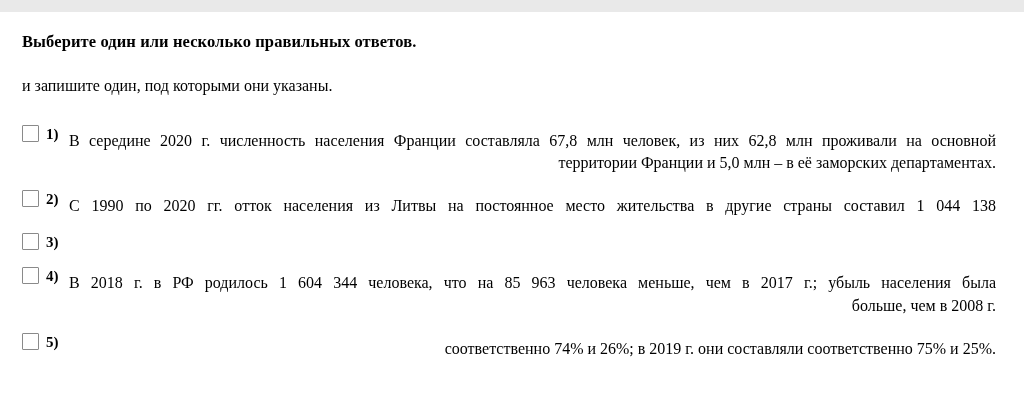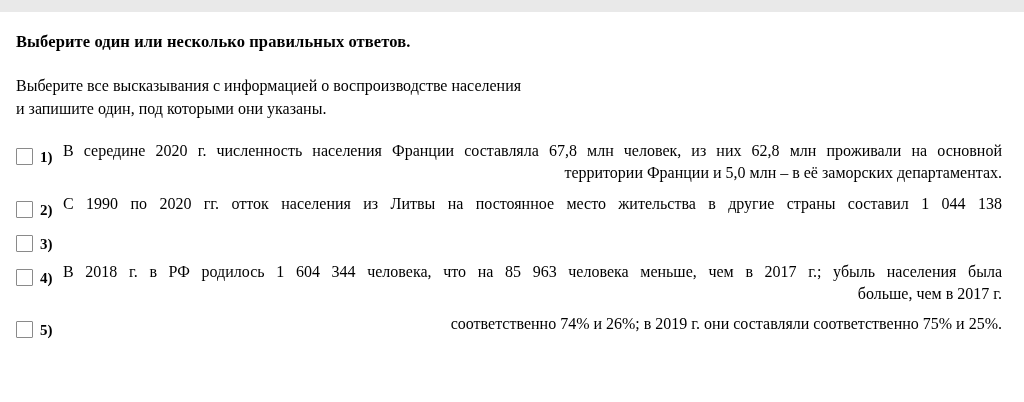--- a/index.html
+++ b/index.html
@@ -13,21 +13,21 @@
     font-family: "Liberation Serif", serif;
     color: #000000;
     overflow: hidden;
   }
   .top-bar {
     width: 100%;
     height: 12px;
     background: #e9e9e9;
   }
   .page {
-    padding: 0 16px;
+    padding: 0 22px;
     box-sizing: border-box;
   }
   .prompt-title {
     font-weight: bold;
     font-size: 16.5px;
     margin-top: 20px;
     margin-bottom: 0;
     letter-spacing: 0.1px;
   }
   .instruction {
@@ -66,20 +66,21 @@
     padding-left: 3px;
     box-sizing: border-box;
   }
   .opt-text {
     font-size: 16px;
     line-height: 1.38;
     text-align: justify;
     text-justify: inter-word;
     flex: 1 1 auto;
     padding-right: 6px;
+    margin-top: 13px;
   }
   .opt-text .l1, .opt-text .l2 {
     display: block;
   }
   .opt-text .l1 {
     text-align: justify;
     text-align-last: justify;
   }
   .opt-text .l2 {
     text-align: right;
@@ -88,21 +89,20 @@
 </head>
 <body>
 
 <div class="top-bar"></div>
 
 <div class="page">
 
   <div class="prompt-title">Выберите один или несколько правильных ответов.</div>
 
   <div class="instruction">
-    <span class="line">Выберите все высказывания с информацией о воспроизводстве населения</span>
     <span class="line">и запишите один, под которыми они указаны.</span>
   </div>
 
   <div class="options">
 
     <div class="option-row">
       <span class="checkbox"></span>
       <span class="opt-num">1)</span>
       <span class="opt-text">
         <span class="l1">В середине 2020 г. численность населения Франции составляла 67,8 млн человек, из них 62,8 млн проживали на основной</span>
@@ -123,21 +123,21 @@
       <span class="opt-num">3)</span>
       <span class="opt-text">
       </span>
     </div>
 
     <div class="option-row">
       <span class="checkbox"></span>
       <span class="opt-num">4)</span>
       <span class="opt-text">
         <span class="l1">В 2018 г. в РФ родилось 1 604 344 человека, что на 85 963 человека меньше, чем в 2017 г.; убыль населения была</span>
-        <span class="l2">больше, чем в 2017 г.</span>
+        <span class="l2">больше, чем в 2008 г.</span>
       </span>
     </div>
 
     <div class="option-row">
       <span class="checkbox"></span>
       <span class="opt-num">5)</span>
       <span class="opt-text">
         <span class="l2">соответственно 74% и 26%; в 2019 г. они составляли соответственно 75% и 25%.</span>
       </span>
     </div>

